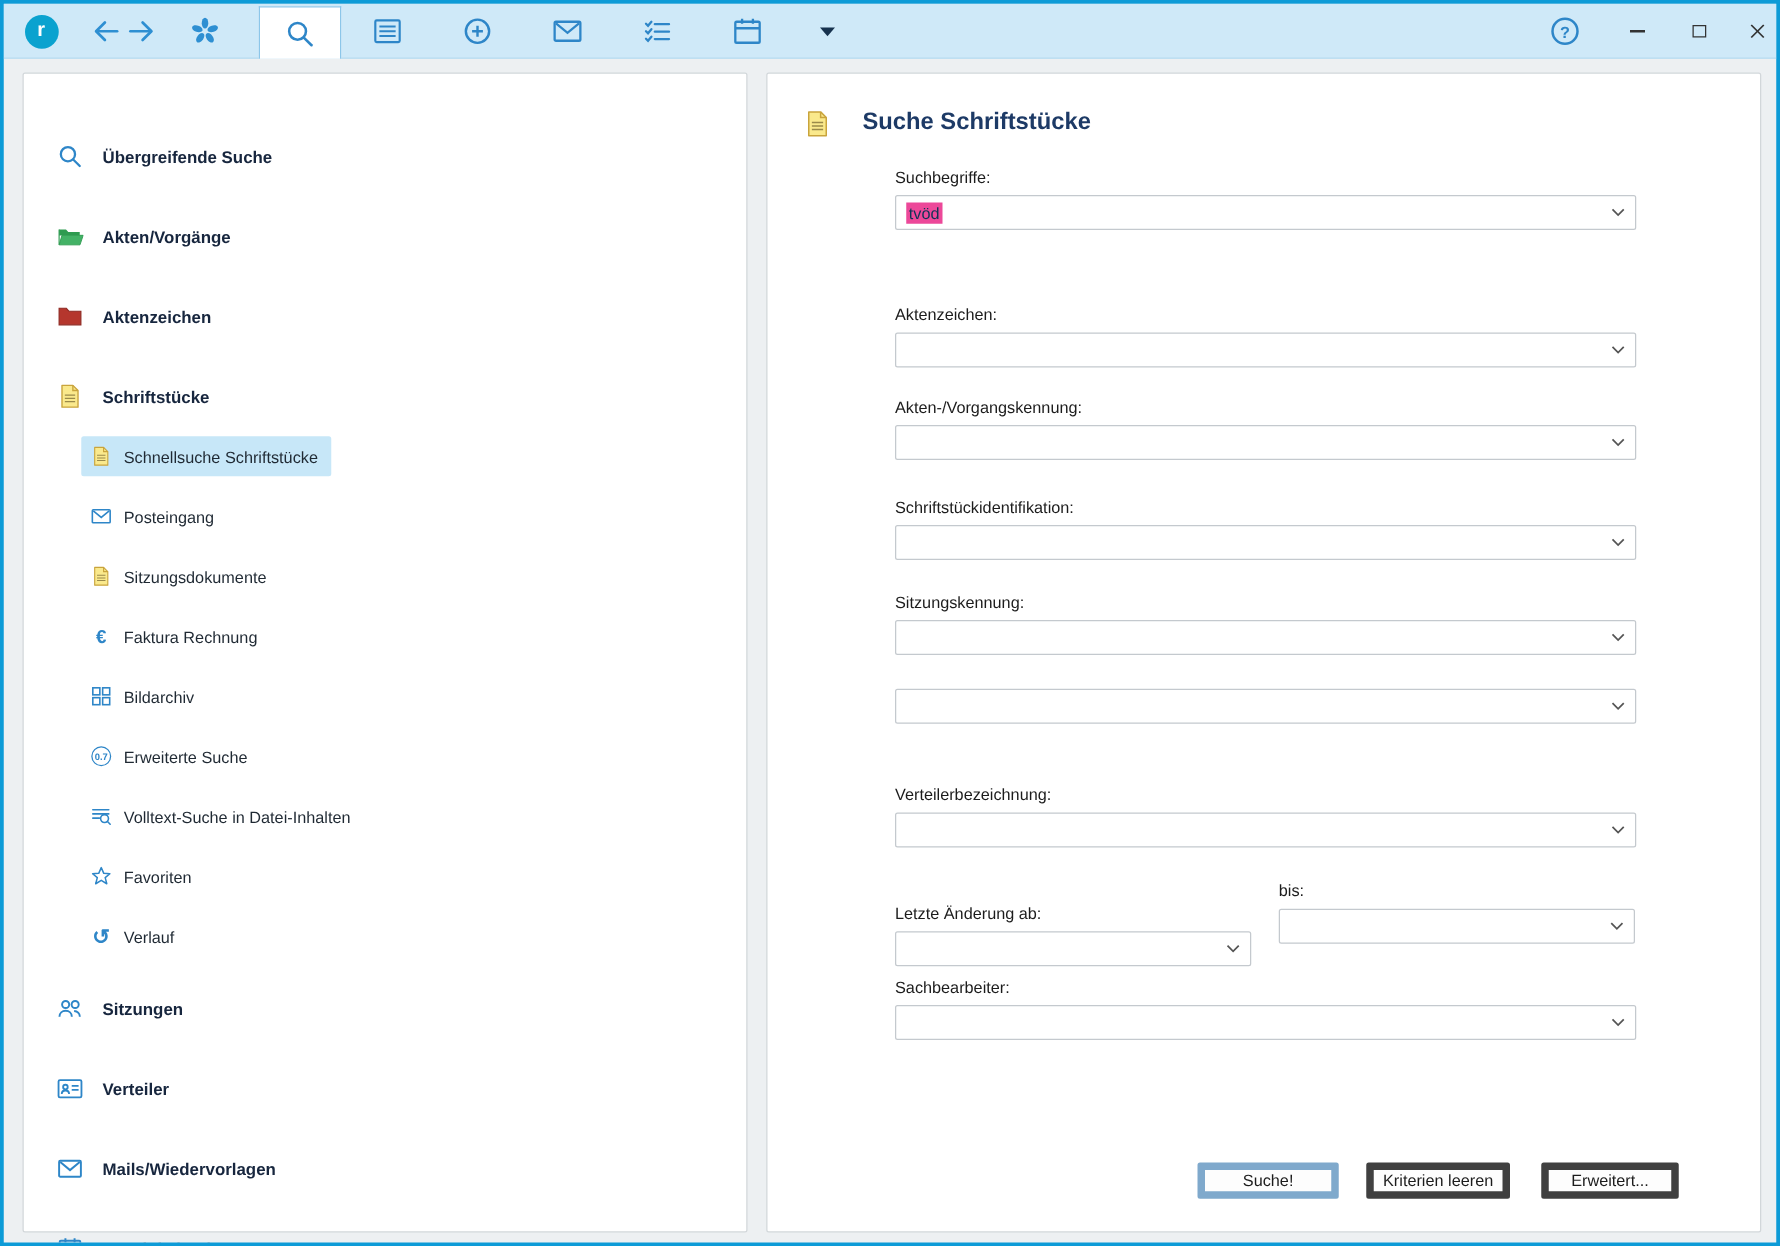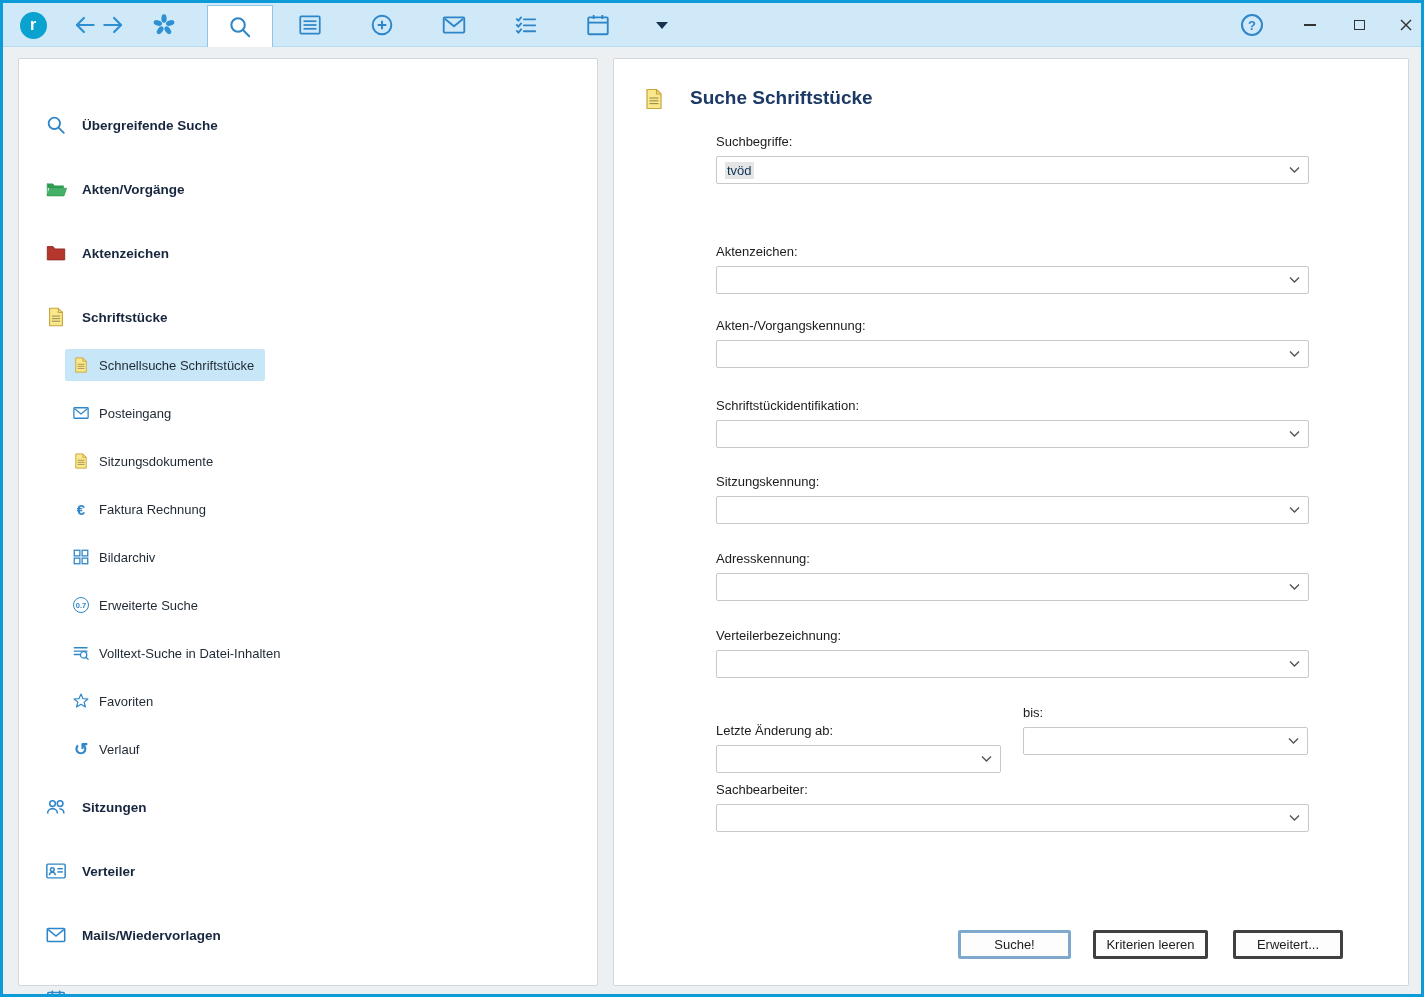--- a/index.html
+++ b/index.html
@@ -53,23 +53,23 @@
   .page-head { position:absolute; left:28px; top:28px; display:flex; gap:24px; align-items:flex-start; }
   .page-head h1 { margin:0; font-size:19px; font-weight:700; color:#1d3a66; }
 
   .field { position:absolute; left:102px; width:593px; }
   .field.half  { width:285px;margin-top:18px; }
   .field.half2 { left:409px; width:285px; }
   .field label { display:block; font-size:13px; color:#1c1c1c; margin-bottom:7px; }
   .combo { position:relative; height:28px; border:1px solid #c4c9ce; background:#fff; border-radius:2px;
     display:flex; align-items:center; padding:0 26px 0 8px; font-size:13px; color:#1c1c1c; cursor:default; }
   .combo .chev { position:absolute; right:8px; top:50%; transform:translateY(-50%); }
-  .sel-text { background:#e5e5e5; color:#0d3456; padding:1px 2px; }
-
-  .btn { position:absolute; top:871px; height:29px; background:#fdfdfd; border:3px solid #404040; border-radius:2px;
+  .sel-text { background:#ec4899; color:#0d3456; padding:1px 2px; }
+
+  .btn { position:absolute; top:871px; height:29px; background:#fdfdfd; border:6px solid #404040; border-radius:2px;
     font-family:inherit; font-size:13px; color:#1c1c1c; display:flex; align-items:center; justify-content:center; cursor:default; }
   .btn.primary { border-color:#7fa9cc; }
 </style>
 </head>
 <body>
 
 <div class="window">
 
   <div class="toolbar">
 
@@ -448,21 +448,20 @@
         <span></span>
         <span class="chev">
             <svg width="11" height="7" viewBox="0 0 11 7" fill="none" stroke="#555" stroke-width="1.4">
               <polyline points="1,1 5.5,5.5 10,1"></polyline>
             </svg>
           </span>
       </div>
     </div>
 
     <div class="field" style="top:492px;">
-      <label>Adresskennung:</label>
       <div class="combo">
         <span></span>
         <span class="chev">
             <svg width="11" height="7" viewBox="0 0 11 7" fill="none" stroke="#555" stroke-width="1.4">
               <polyline points="1,1 5.5,5.5 10,1"></polyline>
             </svg>
           </span>
       </div>
     </div>
 

